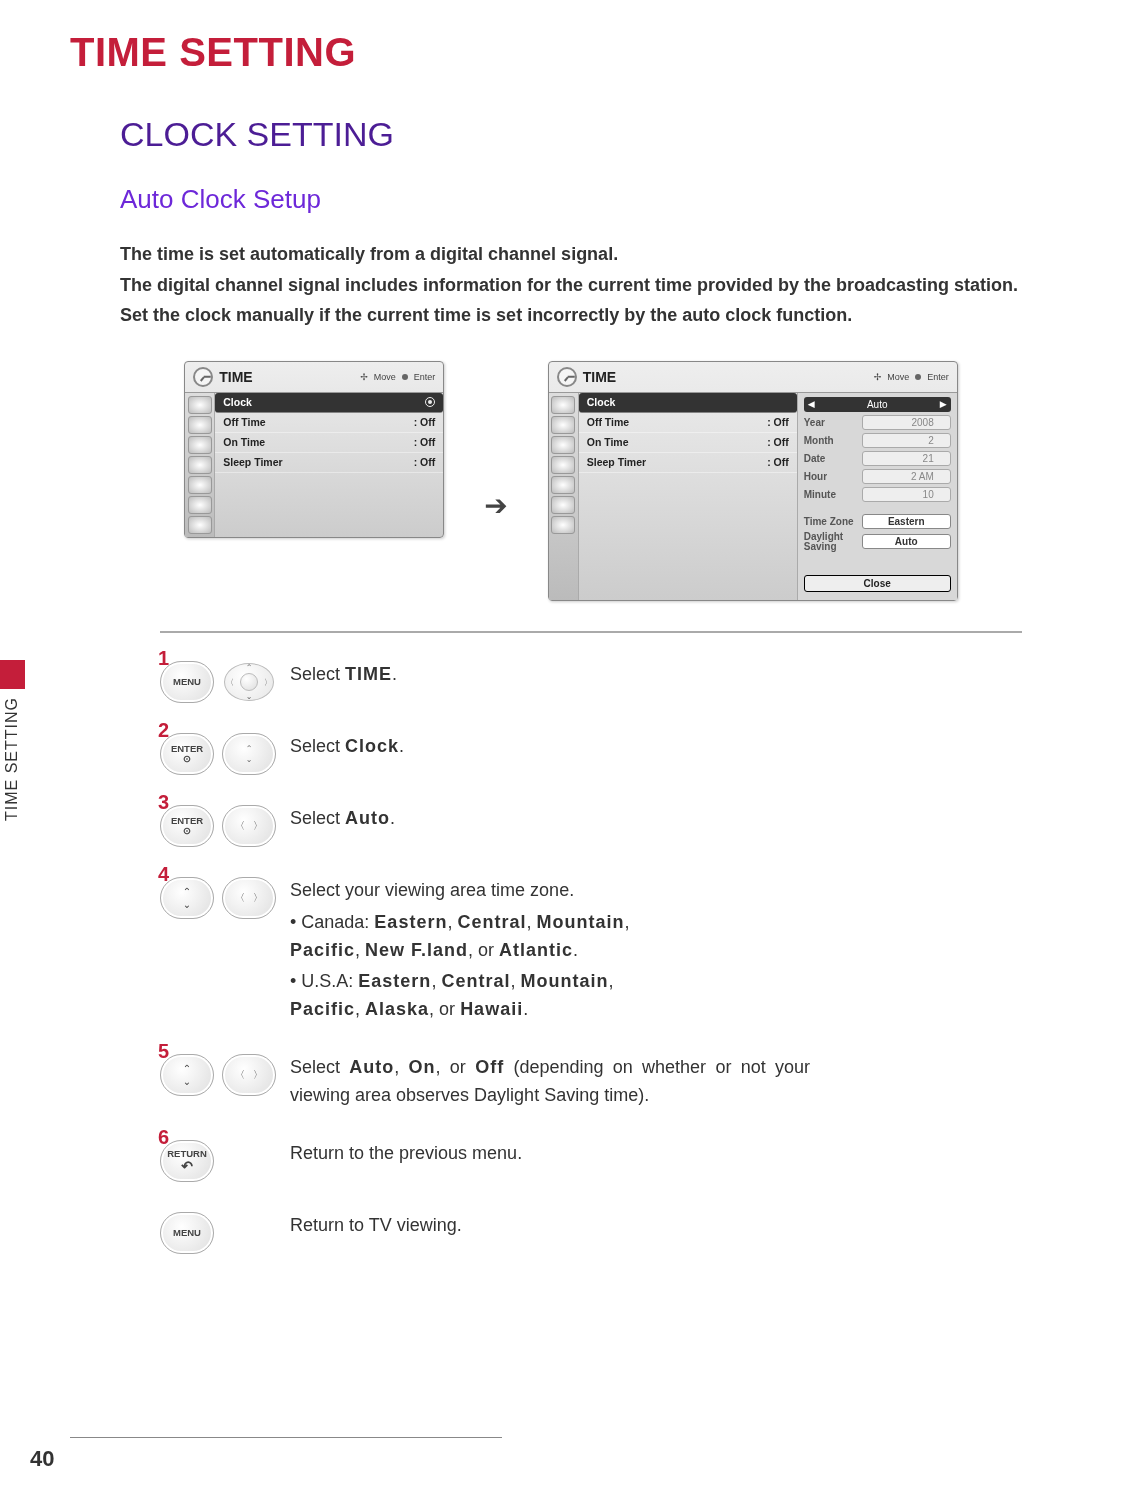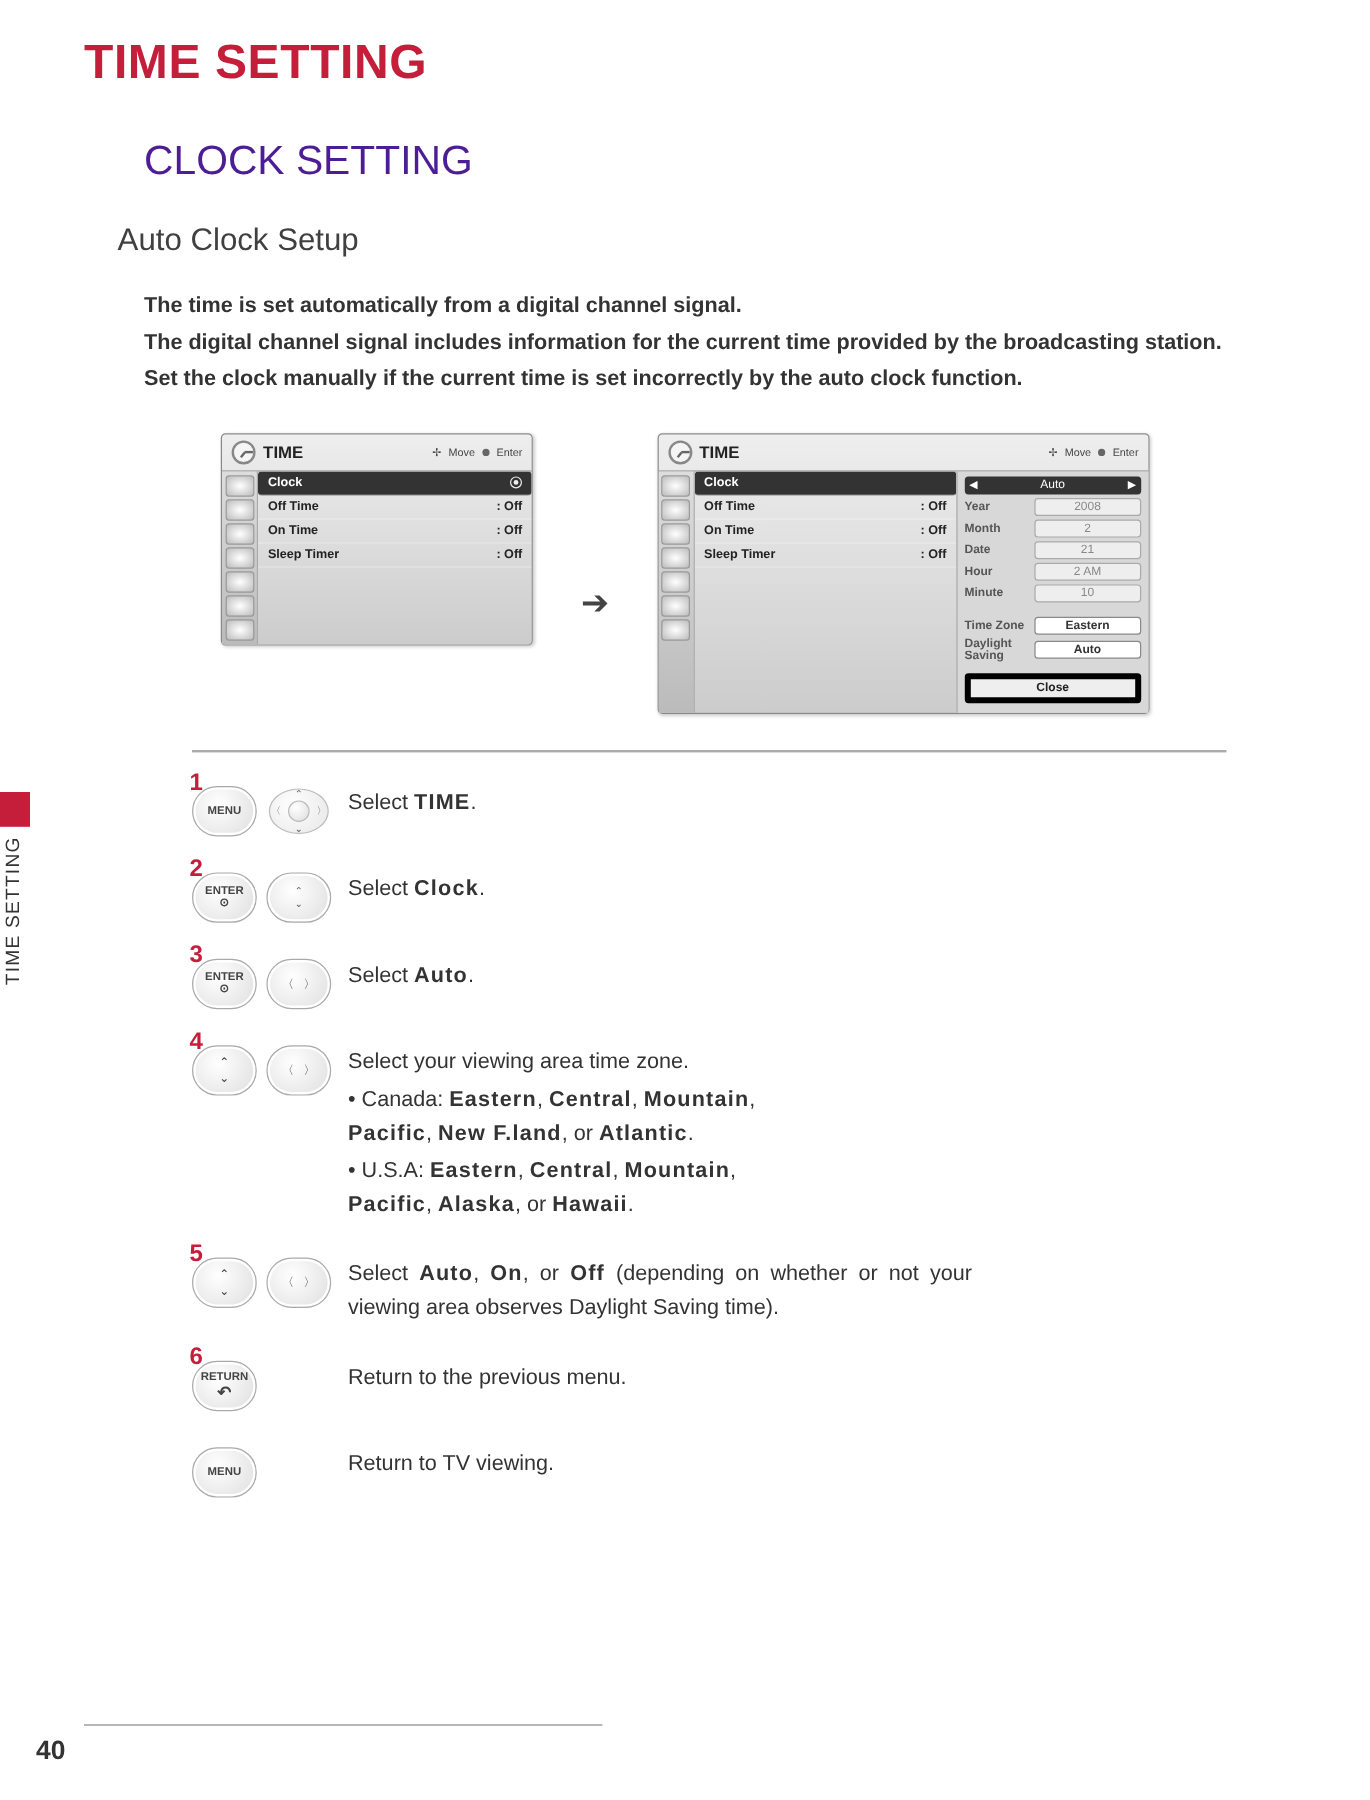--- a/index.html
+++ b/index.html
@@ -21,24 +21,24 @@
       margin-left: 20px;
     }
     .section-title {
       color: #4c1d95;
       font-size: 34px;
       font-weight: normal;
       margin-left: 70px;
       margin-bottom: 30px;
     }
     .subsection-title {
-      color: #404040;
+      color: #6d28d9;
       font-size: 26px;
       font-weight: normal;
-      margin-left: 48px;
+      margin-left: 70px;
       margin-bottom: 24px;
     }
     .intro-text {
       margin-left: 70px;
       margin-right: 20px;
       font-size: 18px;
       line-height: 1.7;
       font-weight: bold;
       margin-bottom: 30px;
     }
@@ -154,42 +154,42 @@
     .osd-kv {
       display: flex;
       align-items: center;
       gap: 2px;
     }
     .osd-kv .k { flex: 0 0 56px; font-weight: bold; color: #555; }
     .osd-kv .pill {
       flex: 1;
       border: 1px solid #aaa;
       background: #eee;
-      text-align: center;
+      text-align: right;
       border-radius: 3px;
-      padding: 1px 0;
+      padding: 1px 16px;
       color: #888;
     }
     .osd-kv .wpill {
       flex: 1;
       border: 1px solid #888;
       background: #fff;
       text-align: center;
       border-radius: 3px;
       padding: 1px 0;
       font-weight: bold;
       color: #333;
     }
     .osd-close {
       text-align: center;
-      border: 5px solid #000000;
+      border: 1px solid #000000;
       background: #eee;
       border-radius: 3px;
       padding: 2px 0;
-      margin-top: 6px;
+      margin-top: 20px;
       font-weight: bold;
     }
     .arrow-between {
       align-self: center;
       font-size: 28px;
       color: #444;
       margin-top: 50px;
     }
     
     .divider {

